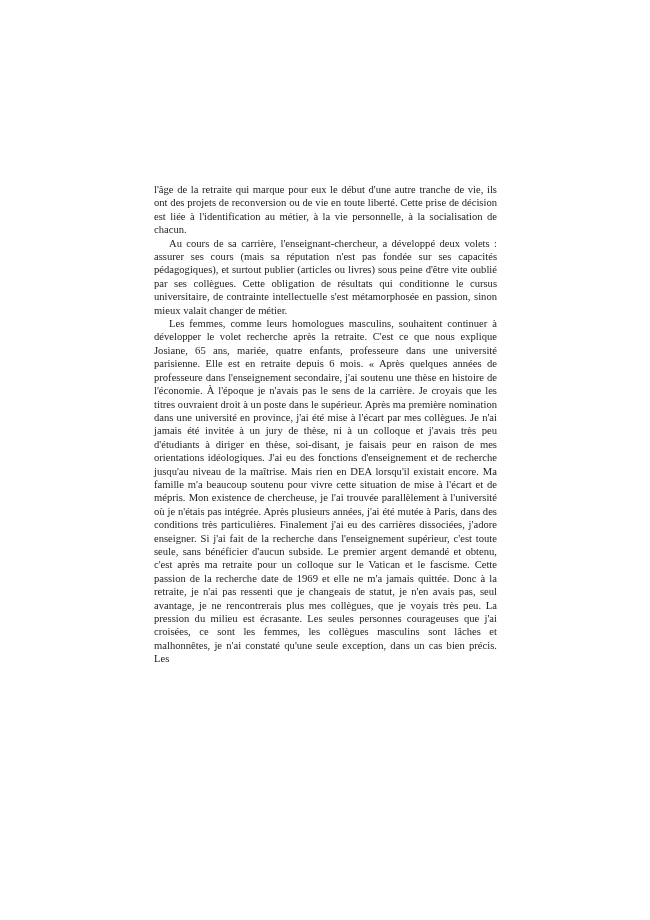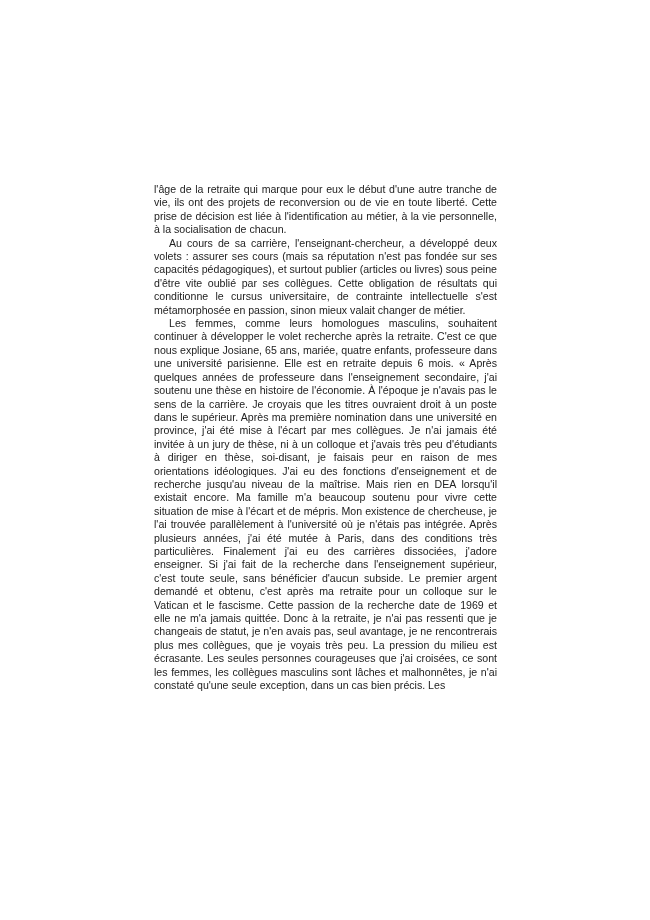--- a/index.html
+++ b/index.html
@@ -6,21 +6,21 @@
     margin: 0;
     padding: 0;
     background: #ffffff;
   }
   .page {
     position: relative;
     width: 650px;
     height: 920px;
     background: #ffffff;
     overflow: hidden;
-    font-family: Liberation Sans, sans-serif;
+    font-family: Liberation Serif, serif;
     color: #222222;
   }
   .text-block {
     position: absolute;
     left: 154px;
     top: 183px;
     width: 343px;
     font-size: 10.6px;
     line-height: 13.4px;
     text-align: justify;

